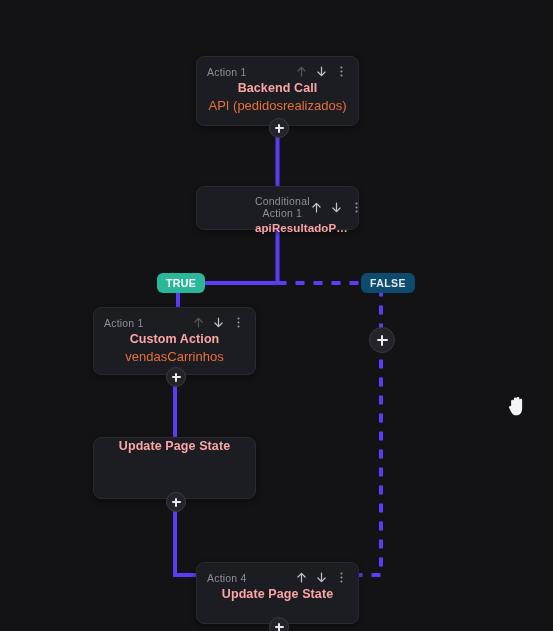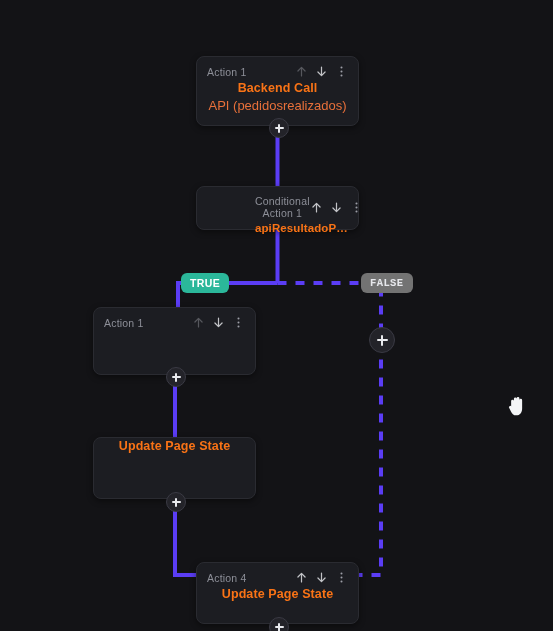--- a/index.html
+++ b/index.html
@@ -55,21 +55,21 @@
     width: 13px;
     height: 13px;
     display: block;
   }
   .icn.dim { opacity: .32; }
   .icn.bright { opacity: .82; }
   .node-body { padding: 1px 10px 10px 10px; }
   .node-title {
     font-size: 12.5px;
     font-weight: bold;
-    color: #f97316;
+    color: #fca5a5;
     letter-spacing: .1px;
     white-space: nowrap;
     overflow: hidden;
     text-overflow: ellipsis;
   }
   .node-sub {
     font-size: 13px;
     color: #e8703a;
     margin-top: 3px;
     white-space: nowrap;
@@ -112,21 +112,21 @@
     font-size: 10.5px;
     font-weight: bold;
     letter-spacing: .4px;
     padding: 4px 9px;
     border-radius: 6px;
     z-index: 7;
     color: #ffffff;
     cursor: pointer;
   }
   .badge.true  { background: #2bb79a; }
-  .badge.false { background: #737373; color: #e7e8ec; font-family: Liberation Mono, monospace; }
+  .badge.false { background: #0c4a6e; color: #e7e8ec; }
 
   
   #cursor {
     position: absolute;
     width: 22px;
     height: 24px;
     z-index: 20;
     pointer-events: none;
   }
 </style>
@@ -206,20 +206,24 @@
         </svg>
         <svg class="icn bright" viewBox="0 0 16 16">
           <path d="M8 2.5 L8 12.8 M3.6 8.6 L8 13.1 L12.4 8.6" stroke="#e7e8ec" stroke-width="1.5" fill="none" stroke-linecap="round" stroke-linejoin="round"></path>
         </svg>
         <svg class="icn bright" viewBox="0 0 16 16">
           <circle cx="8" cy="3" r="1.25" fill="#b9bbc4"></circle>
           <circle cx="8" cy="8" r="1.25" fill="#b9bbc4"></circle>
           <circle cx="8" cy="13" r="1.25" fill="#b9bbc4"></circle>
         </svg>
       </span>
+    </div>
+    <div class="node-body">
+      <div class="node-title">Custom Action</div>
+      <div class="node-sub">vendasCarrinhos</div>
     </div>
   </div>
 
   <div class="node" id="node-action-3" style="left:93px; top:437px; width:163px; height:62px;">
     <div class="node-body">
       <div class="node-title">Update Page State</div>
     </div>
   </div>
 
   <div class="node" id="node-action-4" style="left:196px; top:562px; width:163px; height:62px;">
@@ -243,21 +247,21 @@
       <div class="node-title">Update Page State</div>
     </div>
   </div>
 
   <div class="plus" style="left:269px; top:118px;"></div>
   <div class="plus" style="left:166px; top:367px;"></div>
   <div class="plus" style="left:166px; top:492px;"></div>
   <div class="plus" style="left:269px; top:617px;"></div>
   <div class="plus big" style="left:369px; top:327px;"></div>
 
-  <div class="badge true" style="left:157px; top:273px;margin-left:24px;">TRUE</div>
+  <div class="badge true" style="left:157px; top:273px;">TRUE</div>
   <div class="badge false" style="left:361px; top:273px;">FALSE</div>
 
   <svg id="cursor" style="left:506px; top:394px;" viewBox="0 0 24 26">
     <path d="M5.6 13.2 V7.6 a1.5 1.5 0 0 1 3 0 V12 V5.2 a1.5 1.5 0 0 1 3 0 V12 V4.6
              a1.5 1.5 0 0 1 3 0 V12 V6.6 a1.5 1.5 0 0 1 3 0 V15.6
              c0 4.3 -2.4 7.6 -6.3 7.6 c-3.4 0 -4.7 -1.9 -5.9 -4.3
              l-1.9 -3.8 a1.4 1.4 0 0 1 2.3 -1.6 Z" fill="#f4f5f7"></path>
   </svg>
 
 </div>

